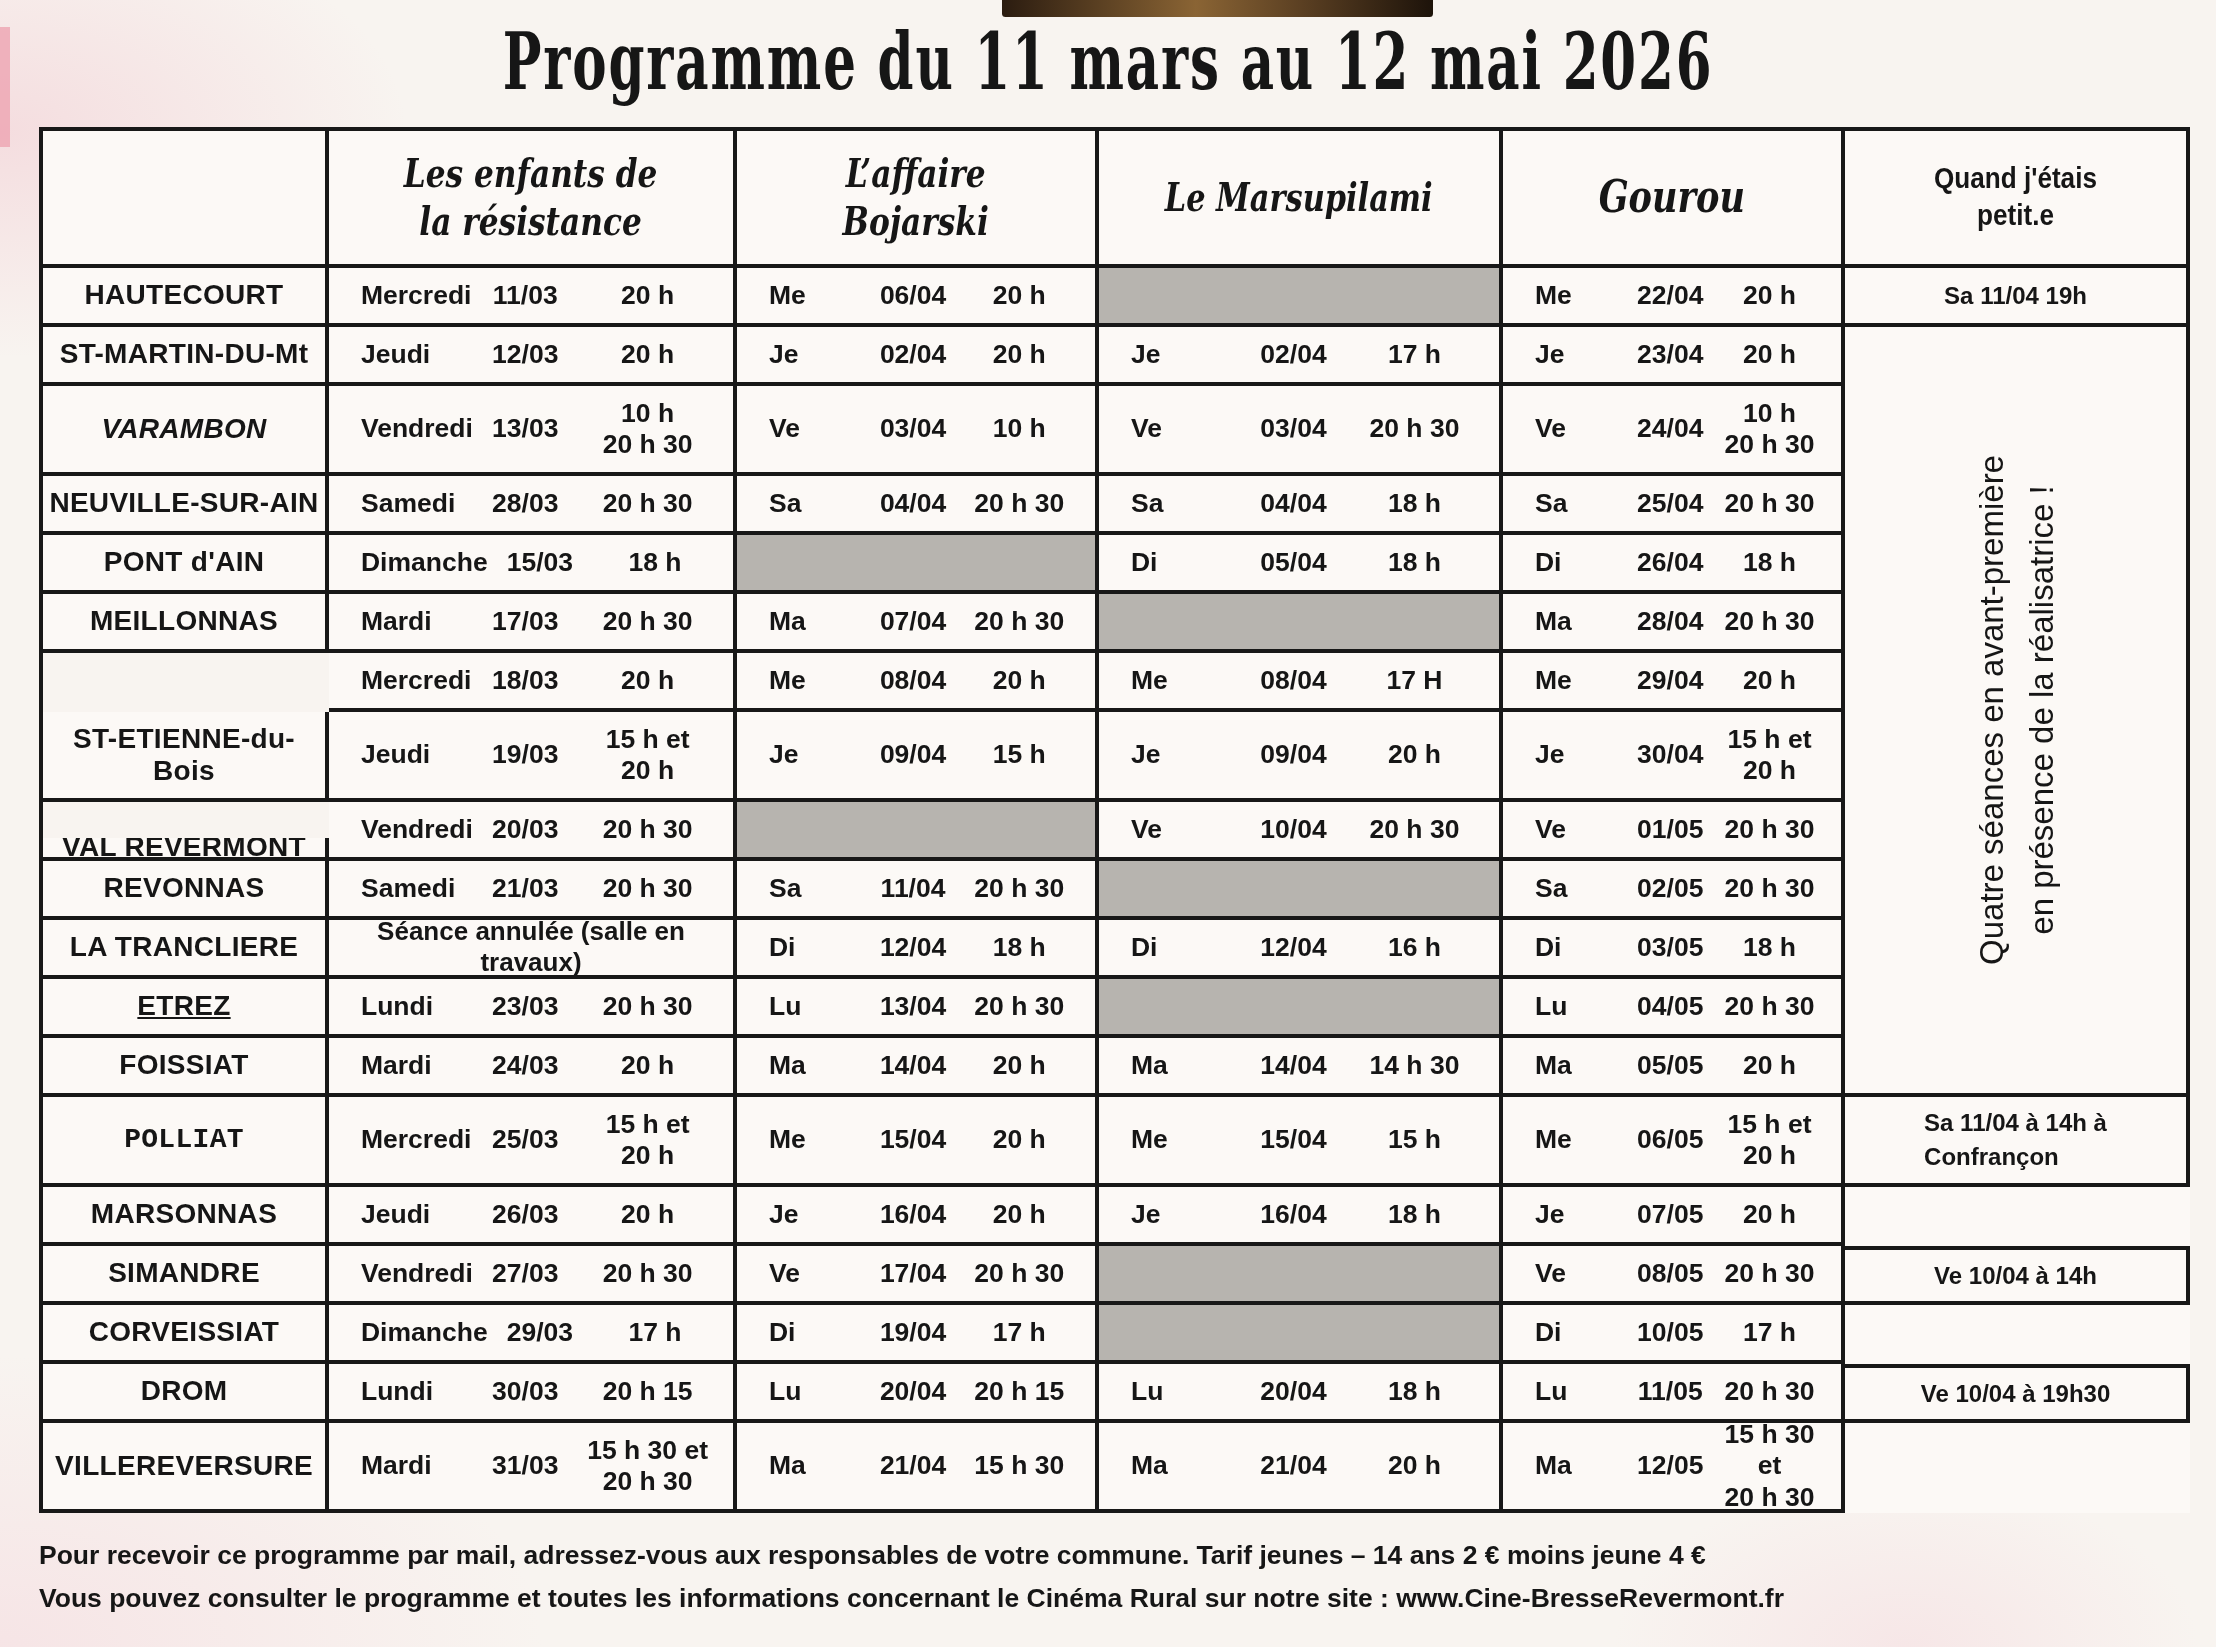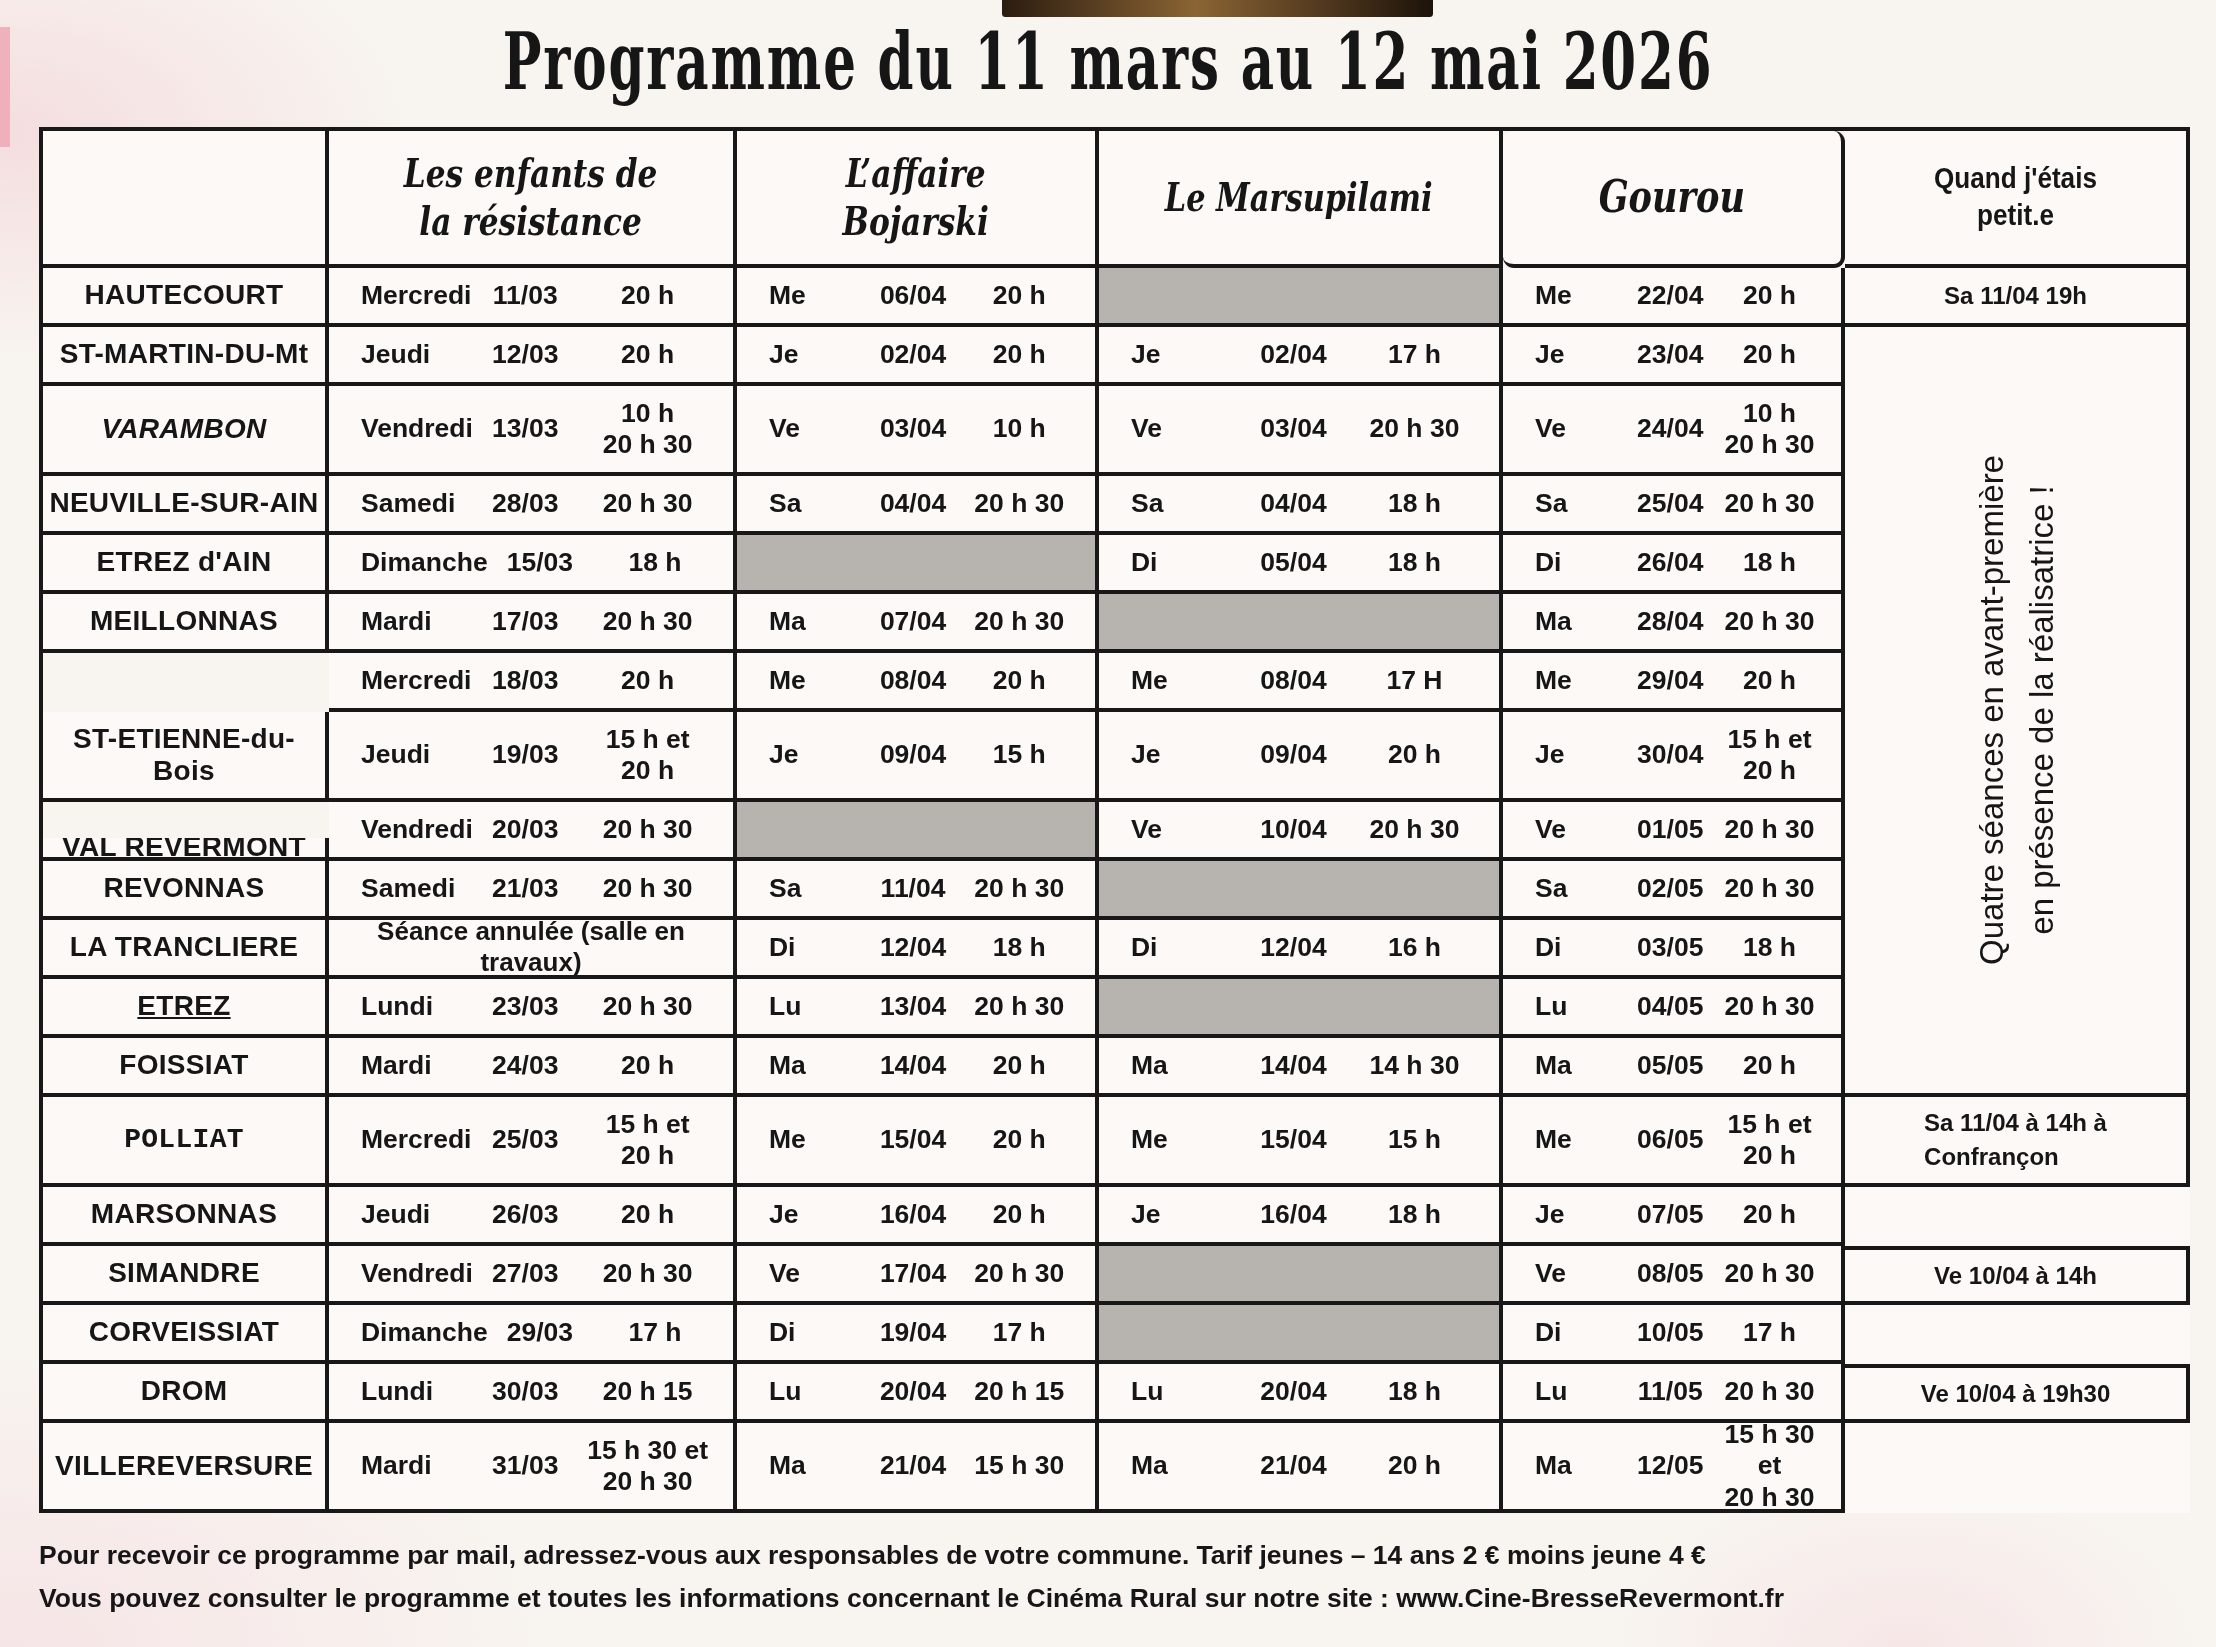--- a/index.html
+++ b/index.html
@@ -65,21 +65,21 @@
       <div class="film fc f1">Les enfants de
 la résistance</div>
     </div>
     <div class="cell" style="grid-area: 1 / 3;">
       <div class="film fc f2">L’affaire
 Bojarski</div>
     </div>
     <div class="cell" style="grid-area: 1 / 4;">
       <div class="film fc f3">Le Marsupilami</div>
     </div>
-    <div class="cell" style="grid-area: 1 / 5; border-radius: 11px;">
+    <div class="cell" style="grid-area: 1 / 5;">
       <div class="film fc f4">Gourou</div>
     </div>
     <div class="cell" style="grid-area: 1 / 6;">
       <div class="film fc f5">Quand j'étais
 petit.e</div>
     </div>
     <div class="cell town" style="grid-area: 2 / 1;">HAUTECOURT</div>
     <div class="cell sc" style="grid-area: 2 / 2;">
       <div class="d">Mercredi</div>
       <div class="dt">11/03</div>
@@ -159,21 +159,21 @@
     <div class="cell sc" style="grid-area: 5 / 4;">
       <div class="d">Sa</div>
       <div class="dt">04/04</div>
       <div class="t">18 h</div>
     </div>
     <div class="cell sc" style="grid-area: 5 / 5;">
       <div class="d">Sa</div>
       <div class="dt">25/04</div>
       <div class="t">20 h 30</div>
     </div>
-    <div class="cell town" style="grid-area: 6 / 1;">ETREZ d'AIN</div>
+    <div class="cell town" style="grid-area: 6 / 1;">PONT d'AIN</div>
     <div class="cell sc" style="grid-area: 6 / 2;">
       <div class="d">Dimanche</div>
       <div class="dt">15/03</div>
       <div class="t">18 h</div>
     </div>
     <div class="cell gray" style="grid-area: 6 / 3;"></div>
     <div class="cell sc" style="grid-area: 6 / 4;">
       <div class="d">Di</div>
       <div class="dt">05/04</div>
       <div class="t">18 h</div>

